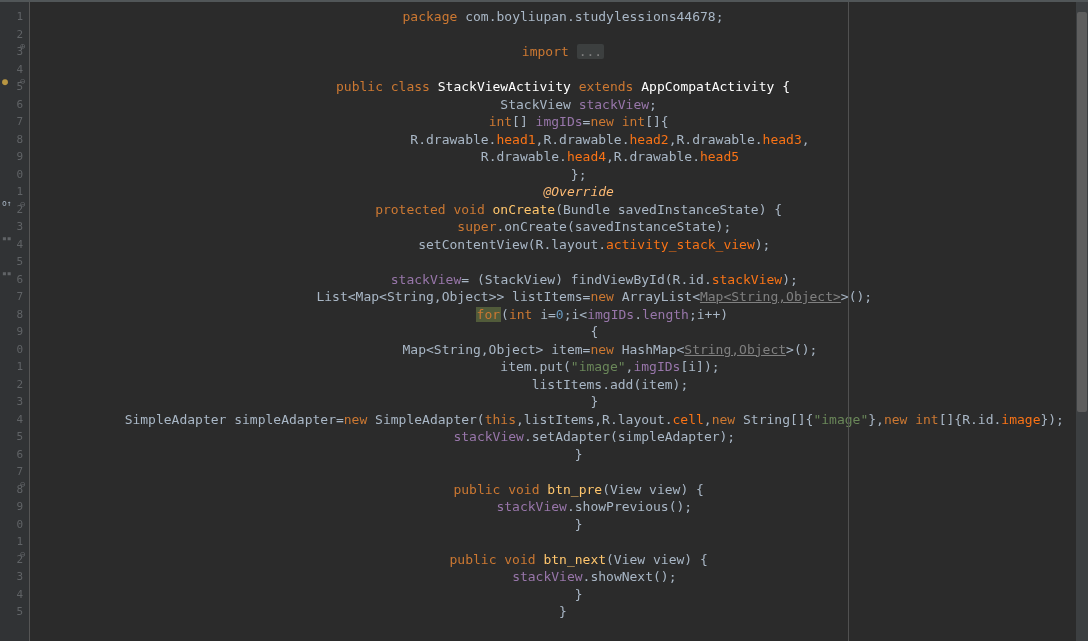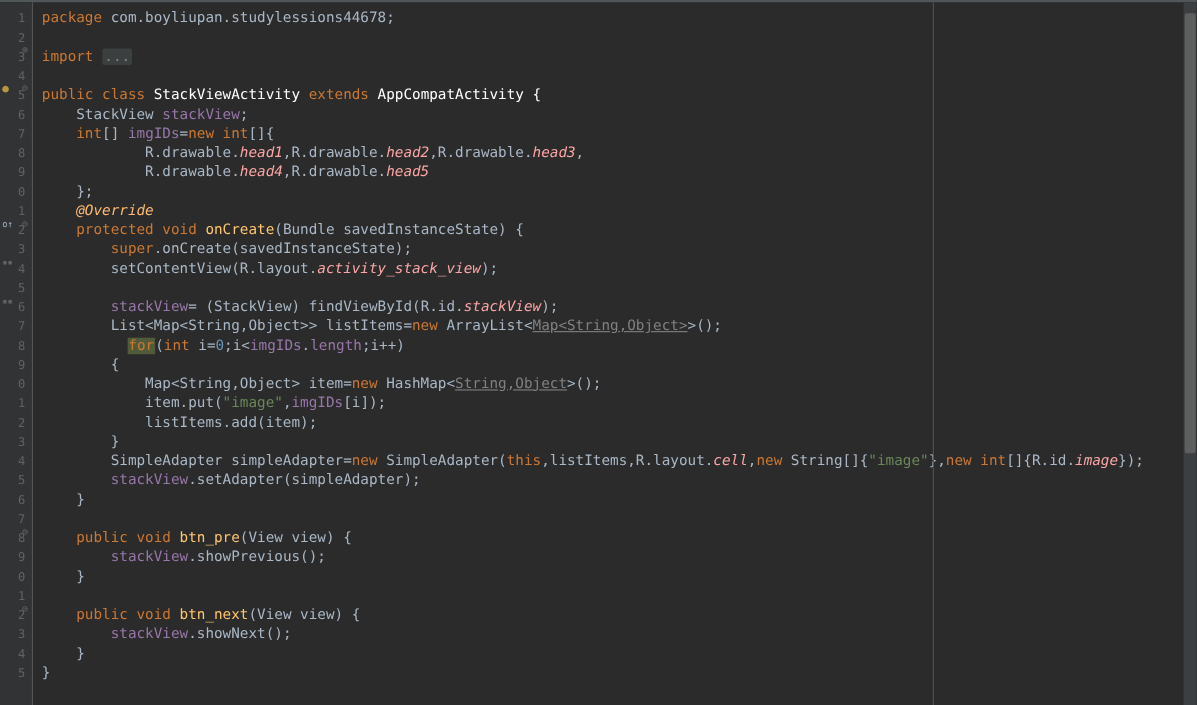--- a/index.html
+++ b/index.html
@@ -52,35 +52,36 @@
     .code-area {
       flex: 1;
       padding: 6px 0 0 8px;
       position: relative;
       overflow: hidden;
     }
     .code-line {
       line-height: 17.5px;
       white-space: pre;
       height: 17.5px;
+      text-align: center;
     }
     .vertical-line {
       position: absolute;
       left: 818px;
       top: 0;
       bottom: 0;
       width: 1px;
       background: #515151;
     }
     .keyword { color: #cc7832; }
     .annotation { color: #fdba74; font-style: italic; }
     .string { color: #6a8759; }
     .number { color: #6897bb; }
     .method { color: #ffc66d; margin-top: 24px; }
-    .static-field { color: #fca5a5; font-style: italic; }
+    .static-field { color: #f97316; }
     .field { color: #9876aa; }
     .class-name { color: #ffffff; }
     .package-text { color: #a9b7c6; }
     .fold-dots { color: #808080; background: #3c3f3f; padding: 0 2px; border-radius: 2px;}
     .highlight-for { background: #515b3a; color: #cc7832; padding: 0 1px; margin-left: 15px;}
     .underline-generic { text-decoration: underline; color: #808080; margin-top: 12px; }
     .top-border {
       height: 2px;
       background: #515658;
       width: 100%;

